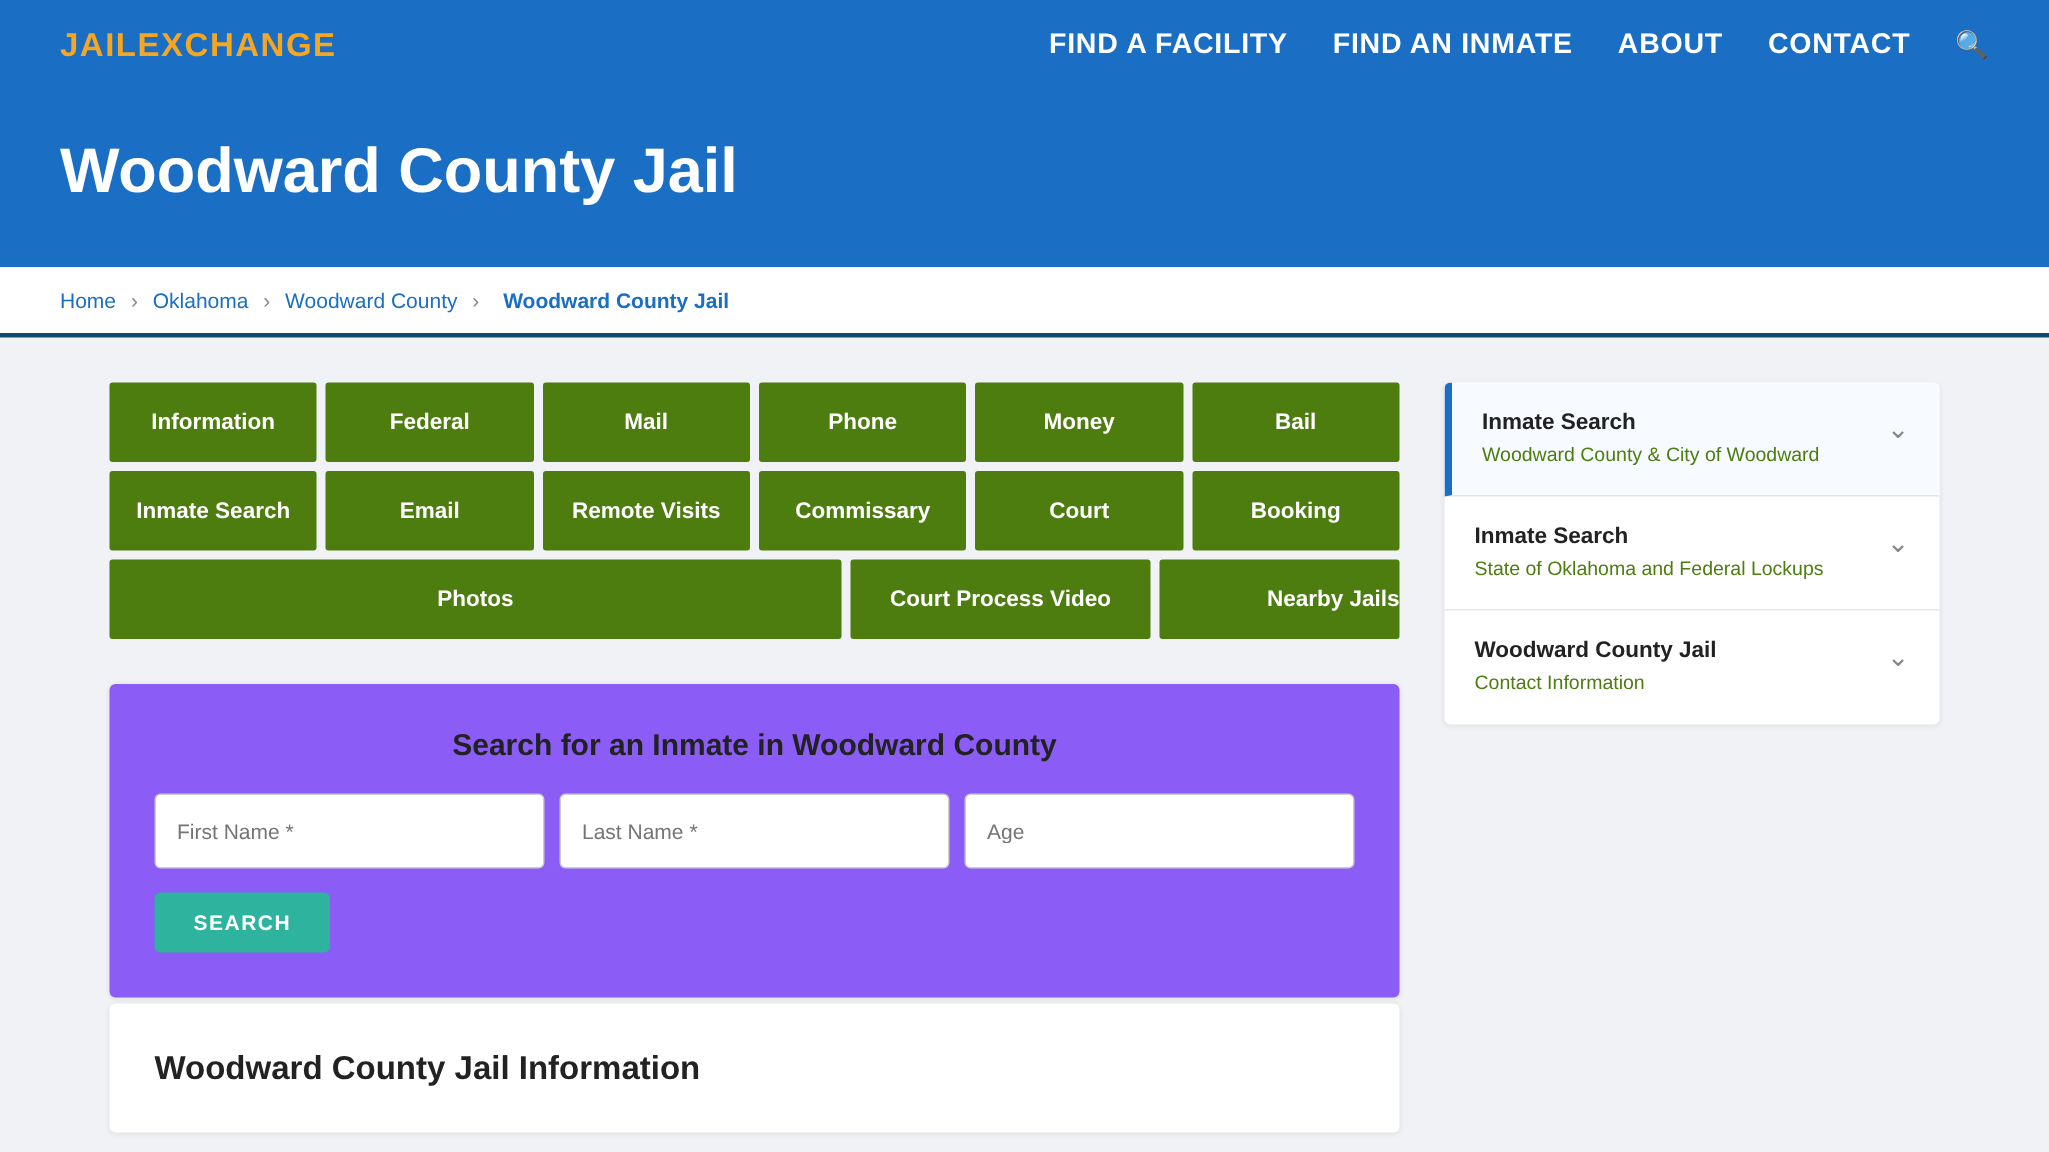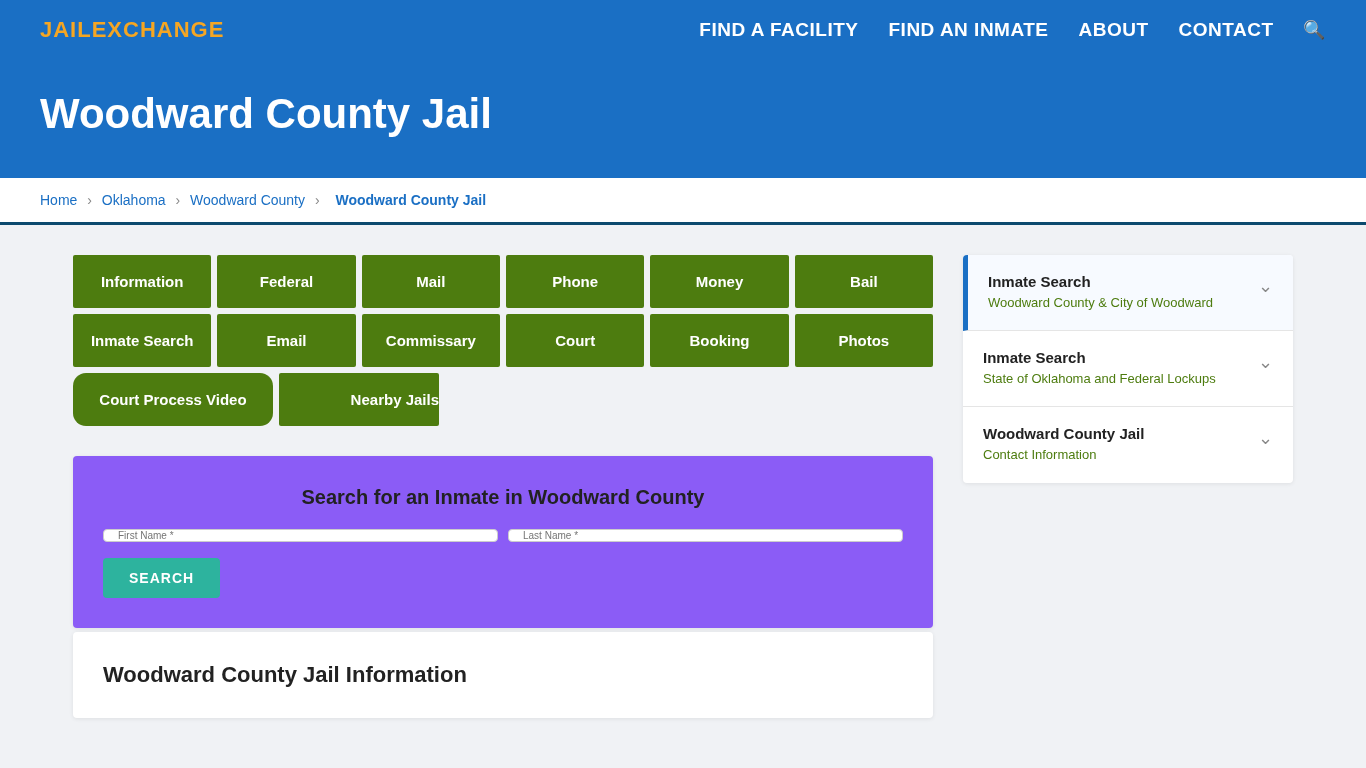--- a/index.html
+++ b/index.html
@@ -110,24 +110,24 @@
       color: #222;
     }
     .search-fields {
       display: flex;
       gap: 10px;
       flex-wrap: wrap;
       margin-bottom: 16px;
     }
     .search-fields input, .search-fields select {
       flex: 1 1 150px;
-      padding: 0 14px;
+      padding: 16px 14px;
       border: 1px solid #ccc;
       border-radius: 4px;
-      font-size: 10px;
+      font-size: 14px;
       color: #555;
     }
     .search-fields select { color: #555; }
     .search-btn {
       background: #2db39e;
       color: #fff;
       border: none;
       padding: 12px 26px;
       font-size: 14px;
       font-weight: 700;
@@ -230,33 +230,35 @@
 
     <div class="btn-grid">
       <button>Information</button>
       <button>Federal</button>
       <button>Mail</button>
       <button>Phone</button>
       <button>Money</button>
       <button>Bail</button>
       <button>Inmate Search</button>
       <button>Email</button>
+      <button>Remote Visits</button>
       <button>Commissary</button>
       <button>Court</button>
       <button>Booking</button>
       <button>Photos</button>
-      <button style="flex: 0 1 200px; border-radius: 13px;">Court Process Video</button>
+      <button style="flex: 0 1 200px;">Court Process Video</button>
       <button style="flex: 0 1 160px; text-align: right;">Nearby Jails</button>
     </div>
 
     <div class="search-panel">
       <h2>Search for an Inmate in Woodward County</h2>
       <div class="search-fields">
         <input type="text" placeholder="First Name *" style="">
         <input type="text" placeholder="Last Name *" style="">
+        <input type="text" placeholder="Age" style="">
       </div>
       <button class="search-btn">SEARCH</button>
     </div>
 
     <div class="info-section">
       <h2>Woodward County Jail Information</h2>
     </div>
 
   </div>
 

